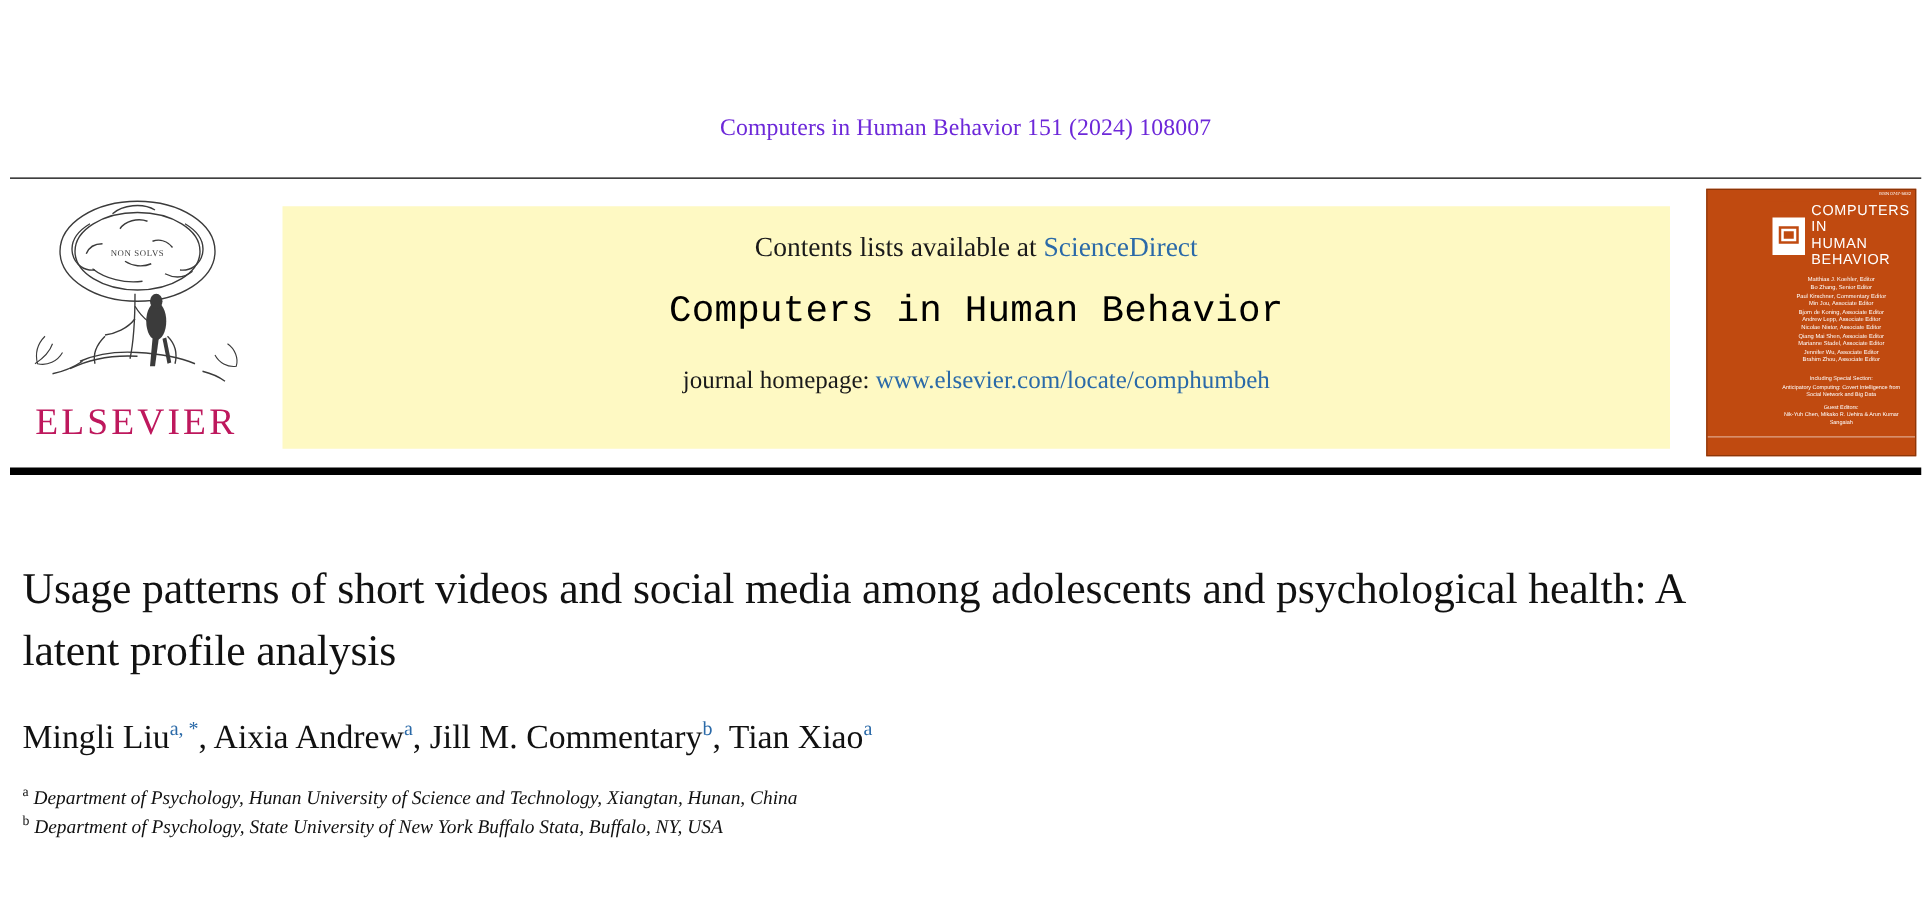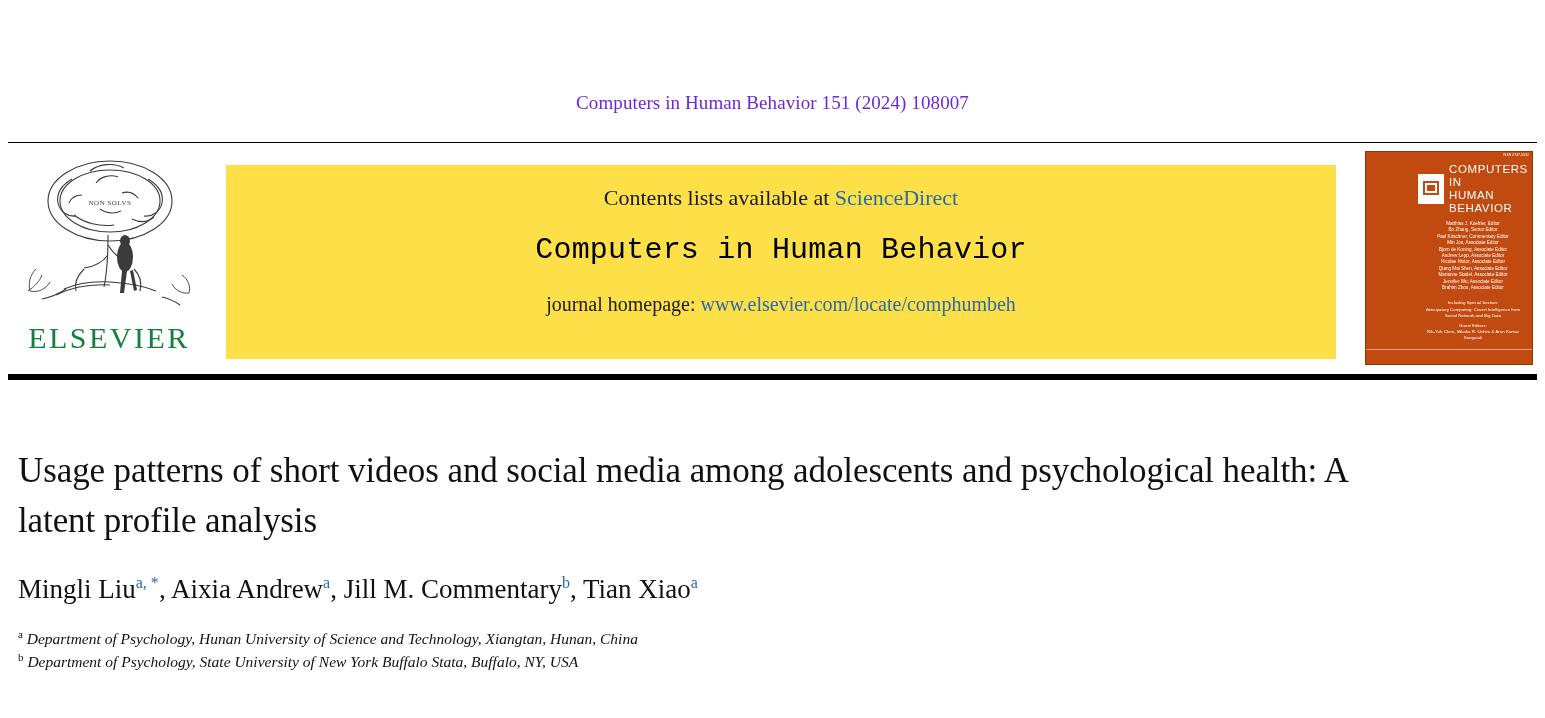--- a/index.html
+++ b/index.html
@@ -61,32 +61,32 @@
   }
   .elsevier-word {
     position: absolute;
     bottom: 12px;
     left: 2px;
     width: 190px;
     text-align: center;
     font-family: "Liberation Serif", serif;
     font-size: 30px;
     letter-spacing: 2.5px;
-    color: #15803d;
+    color: #be185d;
     font-weight: 400;
   }
 
   
   .journal-band {
     position: absolute;
     left: 218px;
     top: 22px;
     width: 1110px;
     height: 194px;
-    background: #fde047;
+    background: #fef9c3;
     text-align: center;
     box-sizing: border-box;
   }
   .contents-line {
     margin-top: 20px;
     font-family: "Liberation Serif", serif;
     font-size: 22px;
     color: #1a1a1a;
   }
   .contents-line a {

